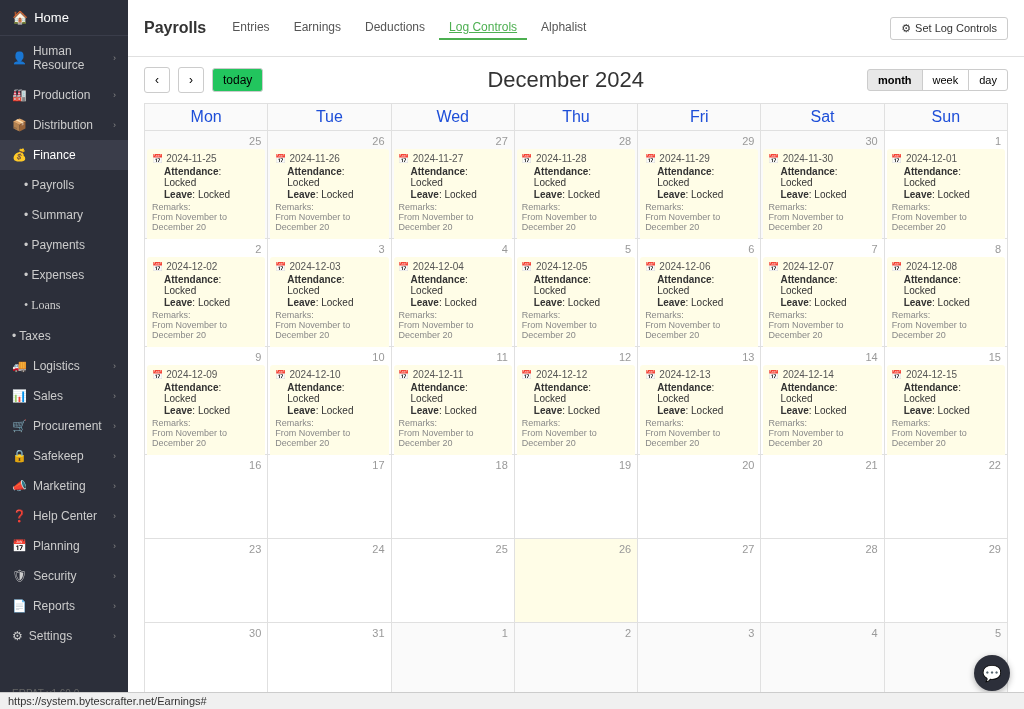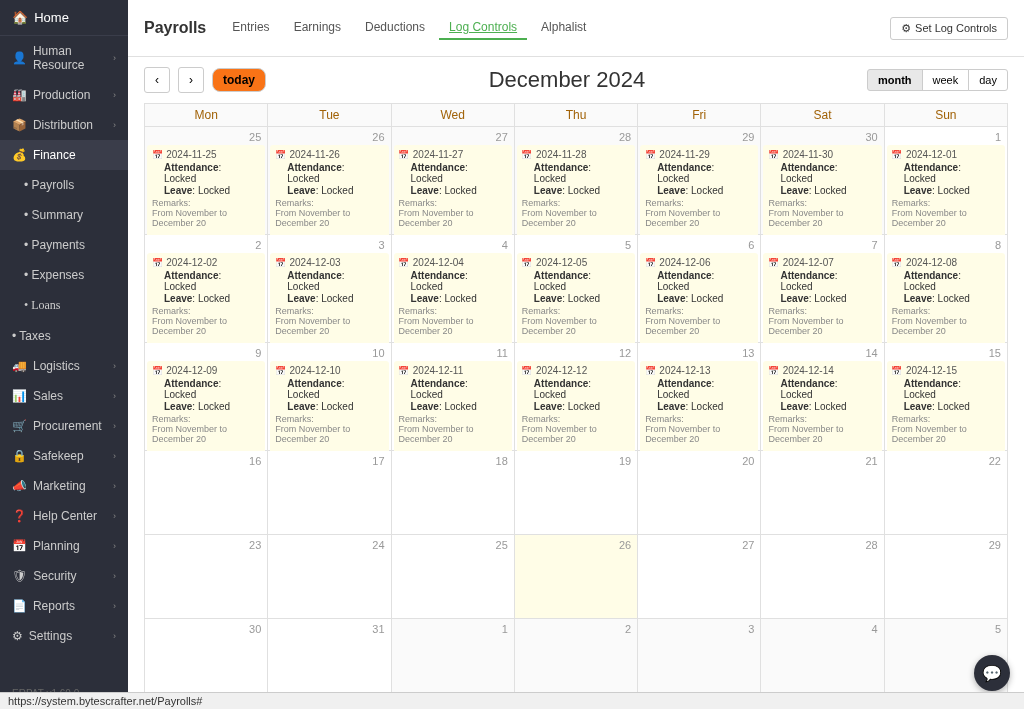--- a/index.html
+++ b/index.html
@@ -97,26 +97,25 @@
       width: 26px;
       height: 26px;
       cursor: pointer;
       font-size: 12px;
       display: flex;
       align-items: center;
       justify-content: center;
     }
     .today-btn {
       border: 1px solid #ccc;
-      background: #f97316;
-      border-radius: 8px;
+      background: #22c55e;
+      border-radius: 3px;
       padding: 4px 10px;
       font-size: 12px;
       cursor: pointer;
-      font-weight: bold;
     }
     .cal-title { flex: 1; text-align: center; font-size: 22px; font-weight: 300; color: #333; }
     .view-btns { display: flex; gap: 0; }
     .view-btn {
       border: 1px solid #ccc;
       background: #fff;
       padding: 4px 10px;
       font-size: 11px;
       cursor: pointer;
       margin-left: -1px;
@@ -131,23 +130,23 @@
       overflow: auto;
       padding: 0 16px 8px;
     }
     .cal-grid {
       width: 100%;
       border-collapse: collapse;
       table-layout: fixed;
     }
     .cal-grid th {
       text-align: center;
-      font-size: 12px;
+      font-size: 16px;
       font-weight: 500;
-      color: #a16207;
+      color: #1d4ed8;
       padding: 4px 0;
       border: 1px solid #e0e0e0;
       background: #fafafa;
     }
     .cal-grid td {
       border: 1px solid #e0e0e0;
       vertical-align: top;
       height: 84px;
       padding: 2px;
       position: relative;
@@ -735,13 +734,13 @@
           </tr>
         </tbody>
     </table>
   </div>
 </div>
 
 <div id="chat-btn">
   <span>💬</span>
 </div>
 
-<div id="urlbar">https://system.bytescrafter.net/Payrolls#</div>
+<div id="urlbar">https://system.bytescrafter.net/Earnings#</div>
 
 </body></html>

